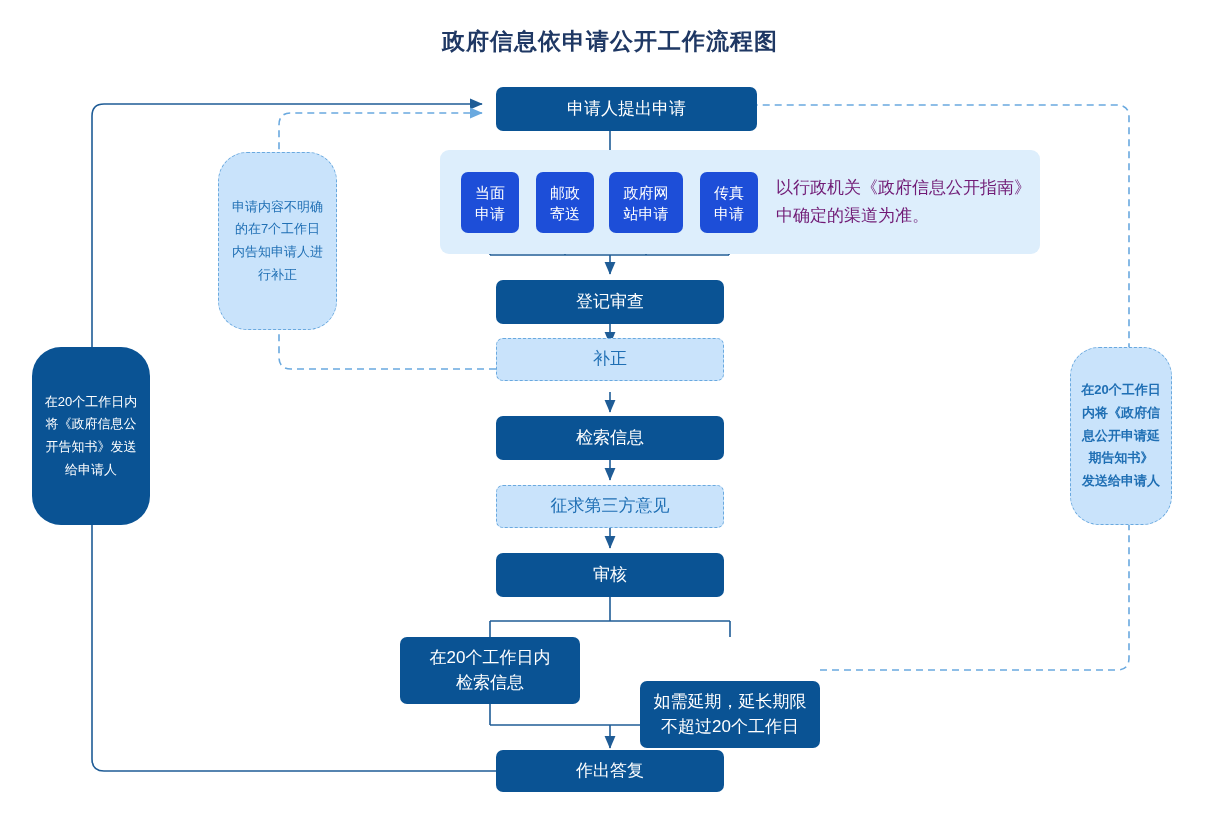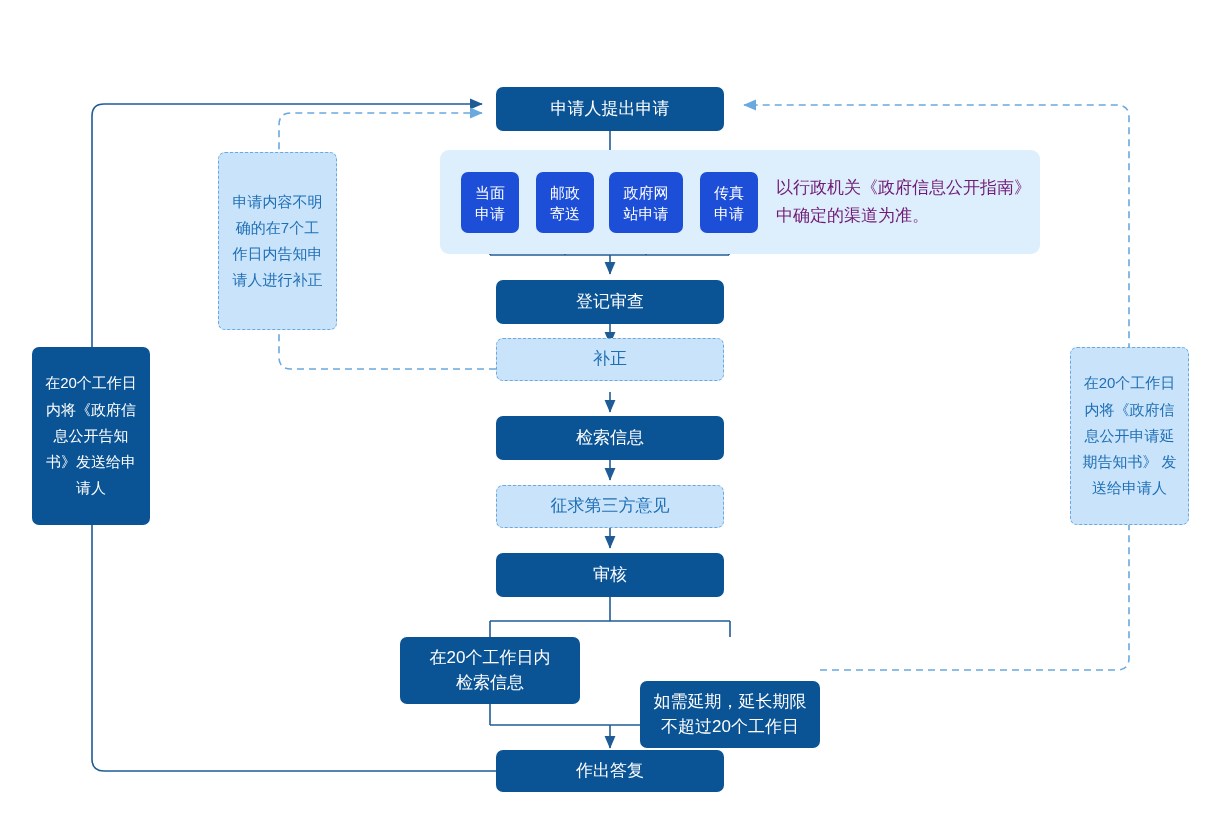--- a/index.html
+++ b/index.html
@@ -52,23 +52,24 @@
     color: #ffffff;
     font-size: 17px;
   }
   .ghost {
     background: #c9e3fb;
     color: #1f6fb4;
     border: 1px dashed #6aa9df;
     font-size: 17px;
   }
   .note {
-    font-size: 15px;
+    font-size: 13px;
     line-height: 1.75;
     padding: 8px 10px;
+    border-radius: 29px;
   }
   .chan {
     background: #1d4ed8;
     color: #ffffff;
     font-size: 15px;
     border-radius: 7px;
     line-height: 1.4;
     align-items: center;
   }
   .band {
@@ -82,20 +83,21 @@
     font-size: 17px;
     line-height: 1.65;
     text-align: left;
   }
 </style>
 </head>
 <body>
 
 <div id="canvas">
 
+  <div class="title">政府信息依申请公开工作流程图</div>
 
   <svg id="wires" viewBox="0 0 1220 821">
     <defs>
       <marker id="arrSolid" markerWidth="9" markerHeight="9" refX="7.5" refY="4" orient="auto">
         <path d="M0,0.6 L8,4 L0,7.4 z" fill="#1f5c96"></path>
       </marker>
       <marker id="arrDash" markerWidth="9" markerHeight="9" refX="7.5" refY="4" orient="auto">
         <path d="M0,0.6 L8,4 L0,7.4 z" fill="#6aa9df"></path>
       </marker>
     </defs>
@@ -143,21 +145,21 @@
     <g stroke="#6aa9df" stroke-width="1.6" fill="none" stroke-dasharray="7 5">
 
       <path d="M496,369 L291,369 Q279,369 279,357 L279,125 Q279,113 291,113 L482,113" marker-end="url(#arrDash)"></path>
 
       <path d="M820,670 L1117,670 Q1129,670 1129,658 L1129,117 Q1129,105 1117,105 L744,105" marker-end="url(#arrDash)"></path>
     </g>
   </svg>
 
   <div class="band" style="left:440px; top:150px; width:600px; height:104px;"></div>
 
-  <div class="node solid" style="left:496px; top:87px; width:228px; height:44px;">
+  <div class="node solid" style="left:496px; top:87px; width:261px; height:44px;">
     <span>申请人提出申请</span>
   </div>
 
   <div class="node chan" style="left:461px; top:172px; width:58px; height:61px;">
     <div>
       <div>当面</div>
       <div>申请</div>
     </div>
   </div>
   <div class="node chan" style="left:536px; top:172px; width:58px; height:61px;">
@@ -223,17 +225,17 @@
   </div>
 
   <div class="node ghost note" style="left:218px; top:152px; width:119px; height:178px;">
     <span>申请内容不明确的在7个工作日内告知申请人进行补正</span>
   </div>
 
   <div class="node solid note" style="left:32px; top:347px; width:118px; height:178px;">
     <span>在20个工作日内将《政府信息公开告知书》发送给申请人</span>
   </div>
 
-  <div class="node ghost note" style="left:1070px; top:347px; width:119px; height:178px;">
+  <div class="node ghost note" style="left:1070px; top:347px; width:102px; height:178px;font-weight:bold;">
     <span>在20个工作日内将《政府信息公开申请延期告知书》 发送给申请人</span>
   </div>
 
 </div>
 
 </body></html>

